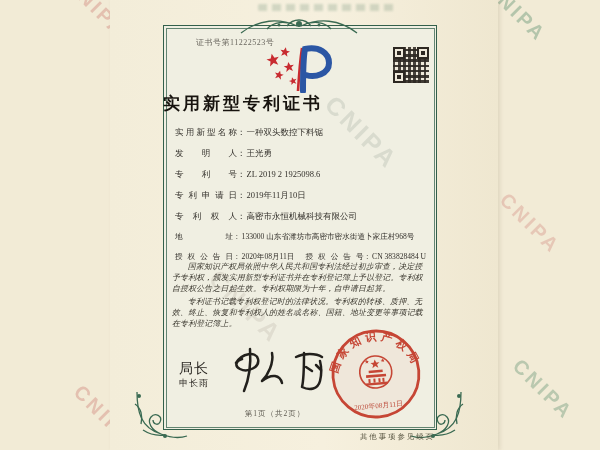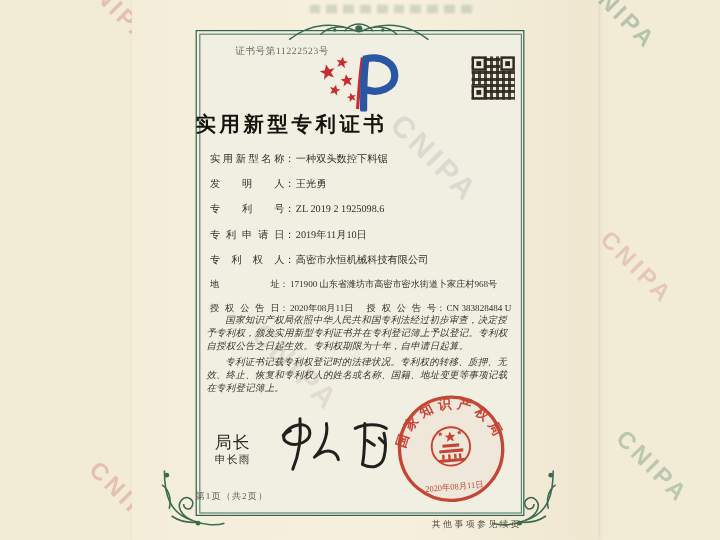--- a/index.html
+++ b/index.html
@@ -57,21 +57,21 @@
   .g2{margin-left:11px;}
   .bodytext{
     position:absolute;left:172px;top:261px;width:256px;
     font-size:7.9px;line-height:1.4;font-style:italic;color:#3b382f;letter-spacing:.2px;
   }
   .bodytext p{margin:0 0 2px 0;text-indent:2em;}
   .role{position:absolute;left:179px;top:360px;font-size:14px;letter-spacing:1px;color:#2e2b26;}
   .rolename{position:absolute;left:179px;top:377px;font-size:9px;letter-spacing:1px;color:#2e2b26;text-align:right;}
   .sig{position:absolute;left:220px;top:341px;width:122px;height:58px;}
   .seal{position:absolute;left:323px;top:326px;width:106px;height:98px;transform:rotate(-5deg);opacity:.92;mix-blend-mode:multiply;}
-  .pagefoot{position:absolute;left:163px;top:409px;width:224px;font-size:7.5px;color:#5d5a50;letter-spacing:1px;}
+  .pagefoot{position:absolute;left:163px;top:409px;width:224px;text-align:center;font-size:7.5px;color:#5d5a50;letter-spacing:1px;}
   .contnote{position:absolute;left:163px;top:432px;width:272px;text-align:right;font-size:7.4px;color:#55523f;letter-spacing:2px;}
   .orn{position:absolute;pointer-events:none;}
 </style>
 </head>
 <body>
 
 <div id="stage">
 
   <span class="wm" style="left:58px;top:-4px;font-size:20px;color:rgba(214,150,138,.5);">CNIPA</span>
   <span class="wm" style="left:478px;top:0px;font-size:20px;color:rgba(130,165,136,.55);">CNIPA</span>
@@ -146,21 +146,21 @@
   <div class="frow" style="top:169px">
     <span class="flabel">专利号</span><span>：</span><span class="fval">ZL 2019 2 1925098.6</span>
   </div>
   <div class="frow" style="top:190px">
     <span class="flabel">专利申请日</span><span>：</span><span class="fval">2019年11月10日</span>
   </div>
   <div class="frow" style="top:211px">
     <span class="flabel">专利权人</span><span>：</span><span class="fval">高密市永恒机械科技有限公司</span>
   </div>
   <div class="frow sm" style="top:232px">
-    <span class="flabel">地址</span><span>：</span><span class="fval">171900 山东省潍坊市高密市密水街道卜家庄村968号</span>
+    <span class="flabel">地址</span><span>：</span><span class="fval">133000 山东省潍坊市高密市密水街道卜家庄村968号</span>
   </div>
   <div class="frow sm" style="top:252px">
     <span class="flabel">授权公告日</span><span>：</span><span class="fval">2020年08月11日</span><span class="g2 flabel">授权公告号</span><span>：</span><span class="fval">CN 383828484 U</span>
   </div>
 
   <div class="bodytext">
     <p>国家知识产权局依照中华人民共和国专利法经过初步审查，决定授予专利权，颁发实用新型专利证书并在专利登记簿上予以登记。专利权自授权公告之日起生效。专利权期限为十年，自申请日起算。</p>
     <p>专利证书记载专利权登记时的法律状况。专利权的转移、质押、无效、终止、恢复和专利权人的姓名或名称、国籍、地址变更等事项记载在专利登记簿上。</p>
   </div>
 

